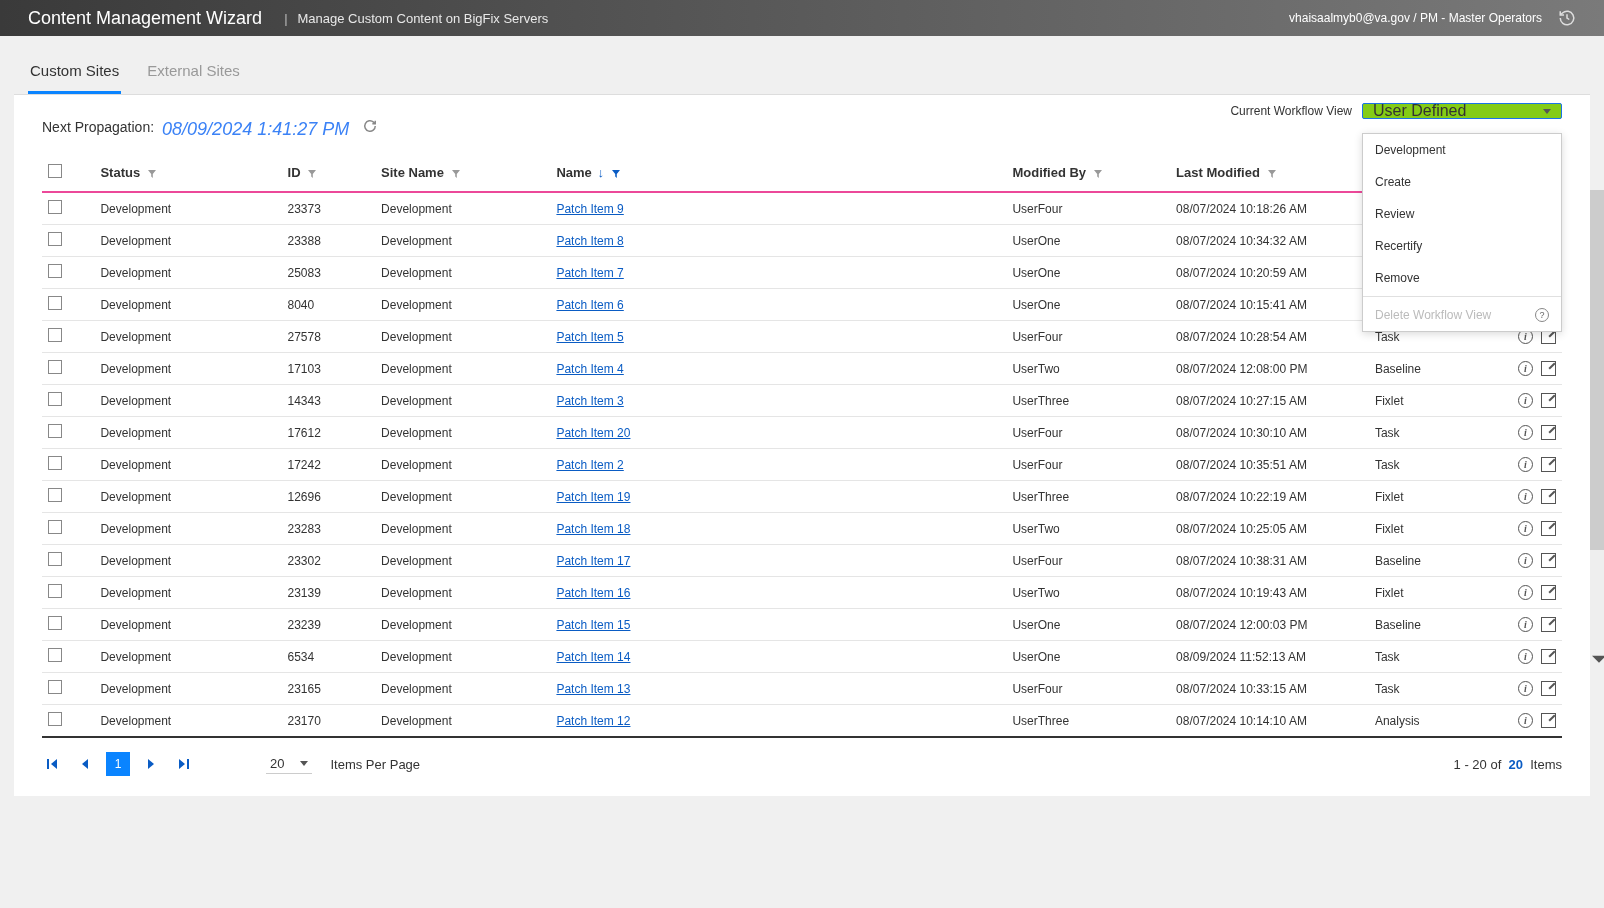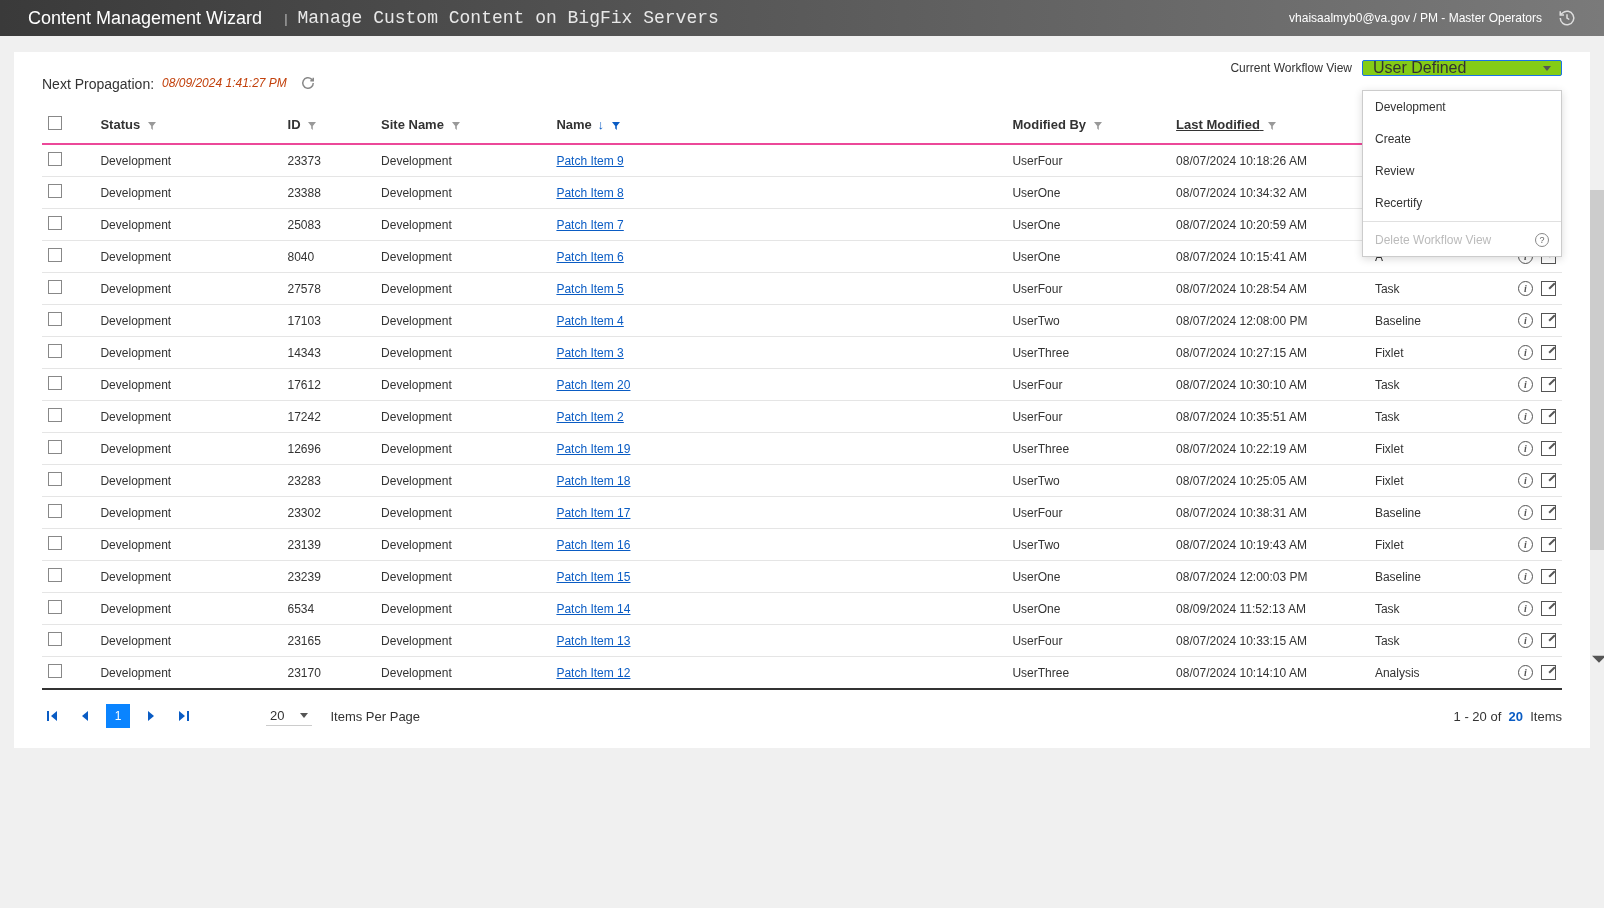--- a/index.html
+++ b/index.html
@@ -3,35 +3,35 @@
 <meta charset="utf-8">
 <style>
   * { box-sizing: border-box; margin: 0; padding: 0; }
   body { font-family: Arial, Helvetica, sans-serif; font-size: 13px; color: #333; background: #f0f0f0; }
   .app { width: 1604px; height: 908px; background: #f0f0f0; overflow: hidden; position: relative; }
 
   
   .header { height: 36px; background: linear-gradient(to right, #3a3a3a, #7a7a7a); color: #fff; display: flex; align-items: center; padding: 0 28px; }
   .header-title { font-size: 18px; font-weight: 400; margin-right: 12px; }
   .header-sep { margin: 0 10px; color: #bbb; }
-  .header-sub { font-size: 18px; color: #e8e8e8; font-family: Liberation Mono, monospace; }
+  .header-sub { font-size: 13px; color: #e8e8e8; }
   .header-right { margin-left: auto; font-size: 12px; }
   .header-icon { margin-left: 16px; display: inline-flex; vertical-align: middle; }
 
   
   .content { padding: 16px 14px; }
   .tabs { display: flex; gap: 24px; border-bottom: 1px solid #ddd; padding-left: 14px; }
   .tab { padding: 10px 2px 12px 2px; font-size: 15px; color: #999; cursor: pointer; border-bottom: 3px solid transparent; }
   .tab.active { color: #333; border-bottom-color: #0a84ff; }
 
   .panel { background: #fff; padding: 0 28px 20px 28px; position: relative; }
 
   .prop-row { display: flex; padding: 24px 0 14px 0; gap: 8px; }
   .prop-label { font-size: 14px; color: #333; }
-  .prop-value { font-size: 12px; font-style: italic; color: #c2410c; }
+  .prop-value { font-size: 18px; font-style: italic; color: #3b82f6; }
   .refresh-icn { margin-left: 6px; color: #888; display: inline-flex; }
 
   .view-row { position: absolute; top: 8px; right: 28px; display: flex; align-items: center; gap: 10px; }
   .view-label { font-size: 12px; color: #333; }
   .view-select { width: 200px; height: 16px; border: 1px solid #1a73e8; border-radius: 2px; padding: 0 10px; font-size: 16px; display: flex; align-items: center; justify-content: space-between; background: #84cc16; cursor: pointer; }
   .caret { border-left: 4px solid transparent; border-right: 4px solid transparent; border-top: 5px solid #555; }
 
   .dropdown { position: absolute; top: 38px; right: 28px; width: 200px; background: #fff; border: 1px solid #ccc; box-shadow: 0 2px 8px rgba(0,0,0,0.15); z-index: 50; }
   .dropdown-item { padding: 9px 12px; font-size: 12px; cursor: pointer; }
   .dropdown-divider { height: 1px; background: #e0e0e0; margin: 2px 0; }
@@ -43,21 +43,21 @@
   .table thead th { text-align: left; font-size: 13px; font-weight: 700; color: #333; padding: 10px 6px 10px 0; border-bottom: 2px solid #ec4899; white-space: nowrap; }
   .table tbody td { font-size: 12px; padding: 7px 6px 7px 0; border-bottom: 1px solid #e5e5e5; white-space: nowrap; }
   .table tbody tr:last-child td { border-bottom: 2px solid #333; }
   .cb { width: 14px; height: 14px; border: 1px solid #888; display: inline-block; background: #fff; }
   .col-cb { width: 50px; padding-left: 6px !important; }
   .col-status { width: 160px; }
   .col-id { width: 80px; }
   .col-site { width: 150px; }
   .col-name { width: 390px; }
   .col-mod { width: 140px; }
-  .col-date { width: 170px; text-decoration: underline; }
+  .col-date { width: 170px; }
   .col-type { width: 90px; }
   .col-actions { width: 70px; text-align: right; }
   .link { color: #0a5cc4; text-decoration: underline; cursor: pointer; }
 
   .filter-icn { display: inline-block; width: 8px; height: 8px; margin-left: 4px; vertical-align: middle; }
   .sort-icn { color: #0a5cc4; margin-left: 2px; }
 
   .action-icons { display: inline-flex; gap: 8px; justify-content: flex-end; }
   .icn-circle { width: 15px; height: 15px; border: 1.5px solid #555; border-radius: 50%; display: inline-flex; align-items: center; justify-content: center; font-size: 10px; font-weight: bold; color: #555; font-style: italic; font-family: Georgia, serif;}
   .icn-edit { width: 15px; height: 15px; border: 1.5px solid #555; display: inline-flex; align-items: center; justify-content: center; position: relative;}
@@ -92,36 +92,41 @@
       <svg width="18" height="18" viewBox="0 0 24 24" fill="none" stroke="#ddd" stroke-width="2">
           <path d="M3 12a9 9 0 1 0 3-6.7L3 8"></path>
           <polyline points="3 3 3 8 8 8"></polyline>
           <polyline points="12 7 12 12 15 14"></polyline>
         </svg>
     </span>
   </div>
 
   <div class="content">
 
+    <div class="tabs">
+      <div class="tab active">Custom Sites</div>
+      <div class="tab">External Sites</div>
+    </div>
 
     <div class="panel">
 
       <div class="view-row">
         <span class="view-label">Current Workflow View</span>
         <div class="view-select">
           <span>User Defined</span>
           <span class="caret"></span>
         </div>
       </div>
 
       <div class="dropdown">
         <div class="dropdown-item">Development</div>
         <div class="dropdown-item">Create</div>
         <div class="dropdown-item">Review</div>
         <div class="dropdown-item">Recertify</div>
+        <div class="dropdown-item">Remove</div>
         <div class="dropdown-divider"></div>
         <div class="dropdown-item disabled">
           <span>Delete Workflow View</span>
           <span style="width:14px;height:14px;border:1px solid #888;border-radius:50%;display:inline-flex;align-items:center;justify-content:center;font-size:9px;color:#666;">?</span>
         </div>
       </div>
 
       <div class="prop-row">
         <span class="prop-label">Next Propagation:</span>
         <span class="prop-value">08/09/2024 1:41:27 PM</span>

